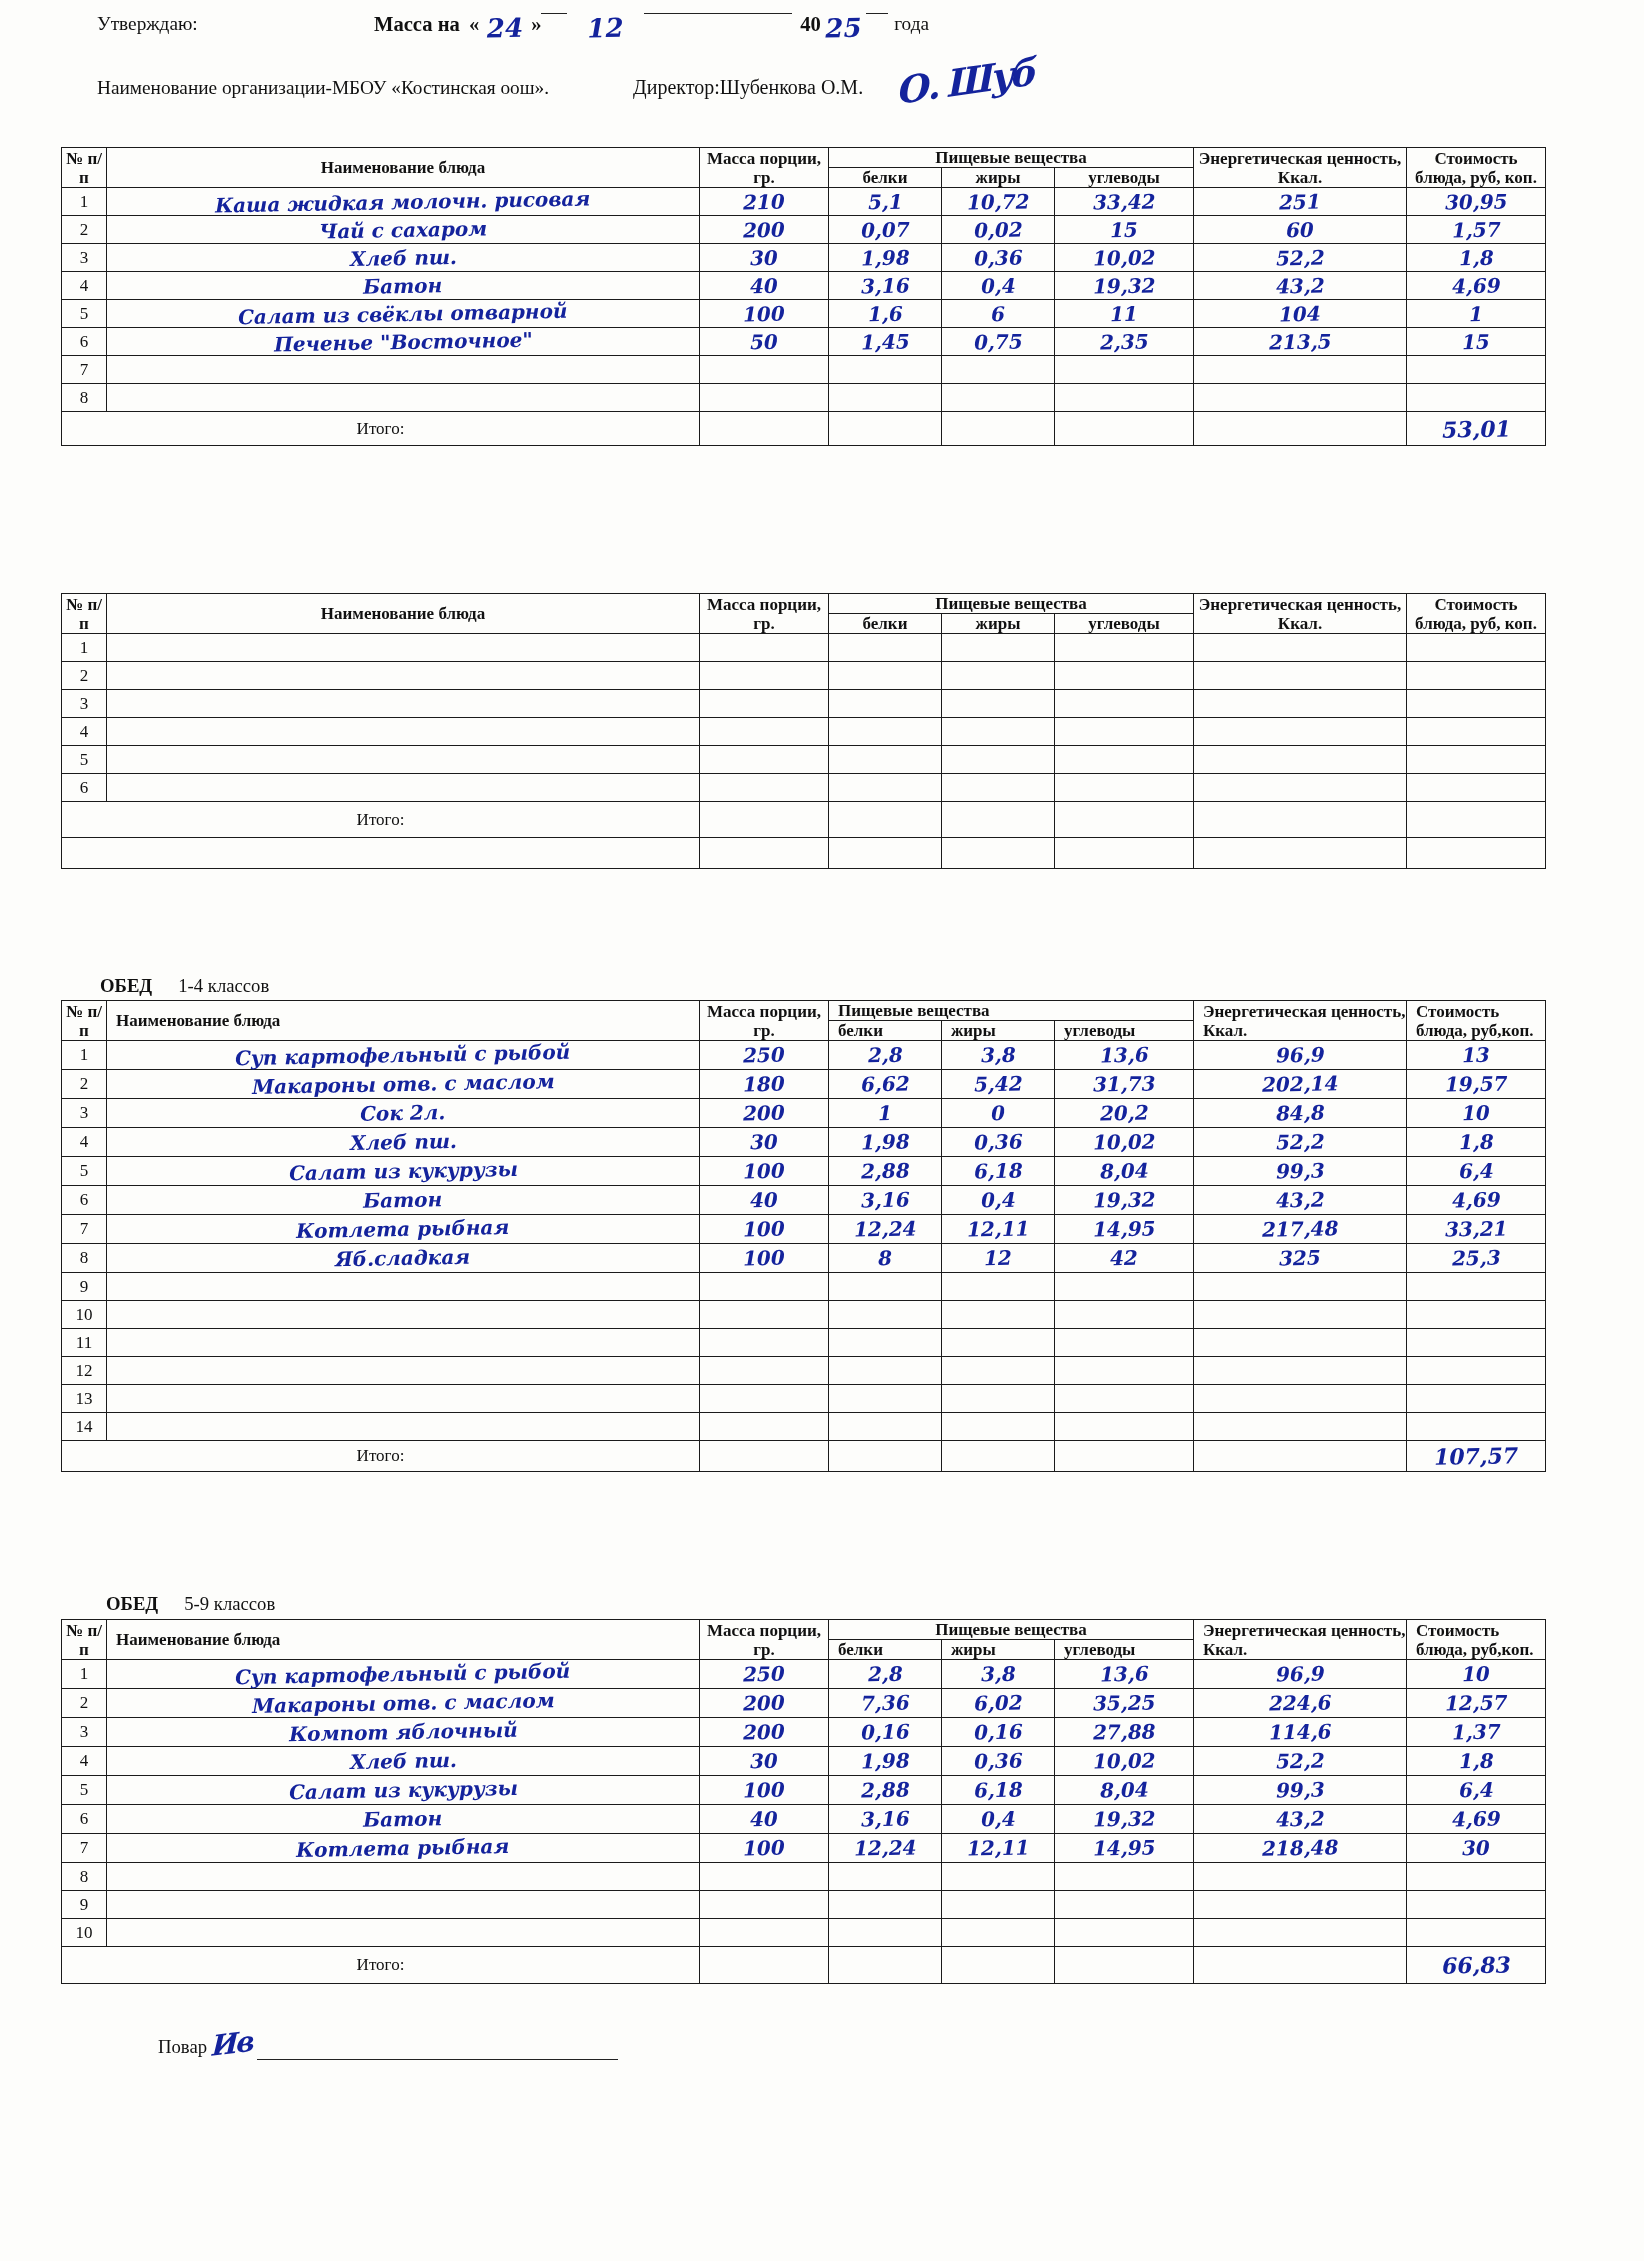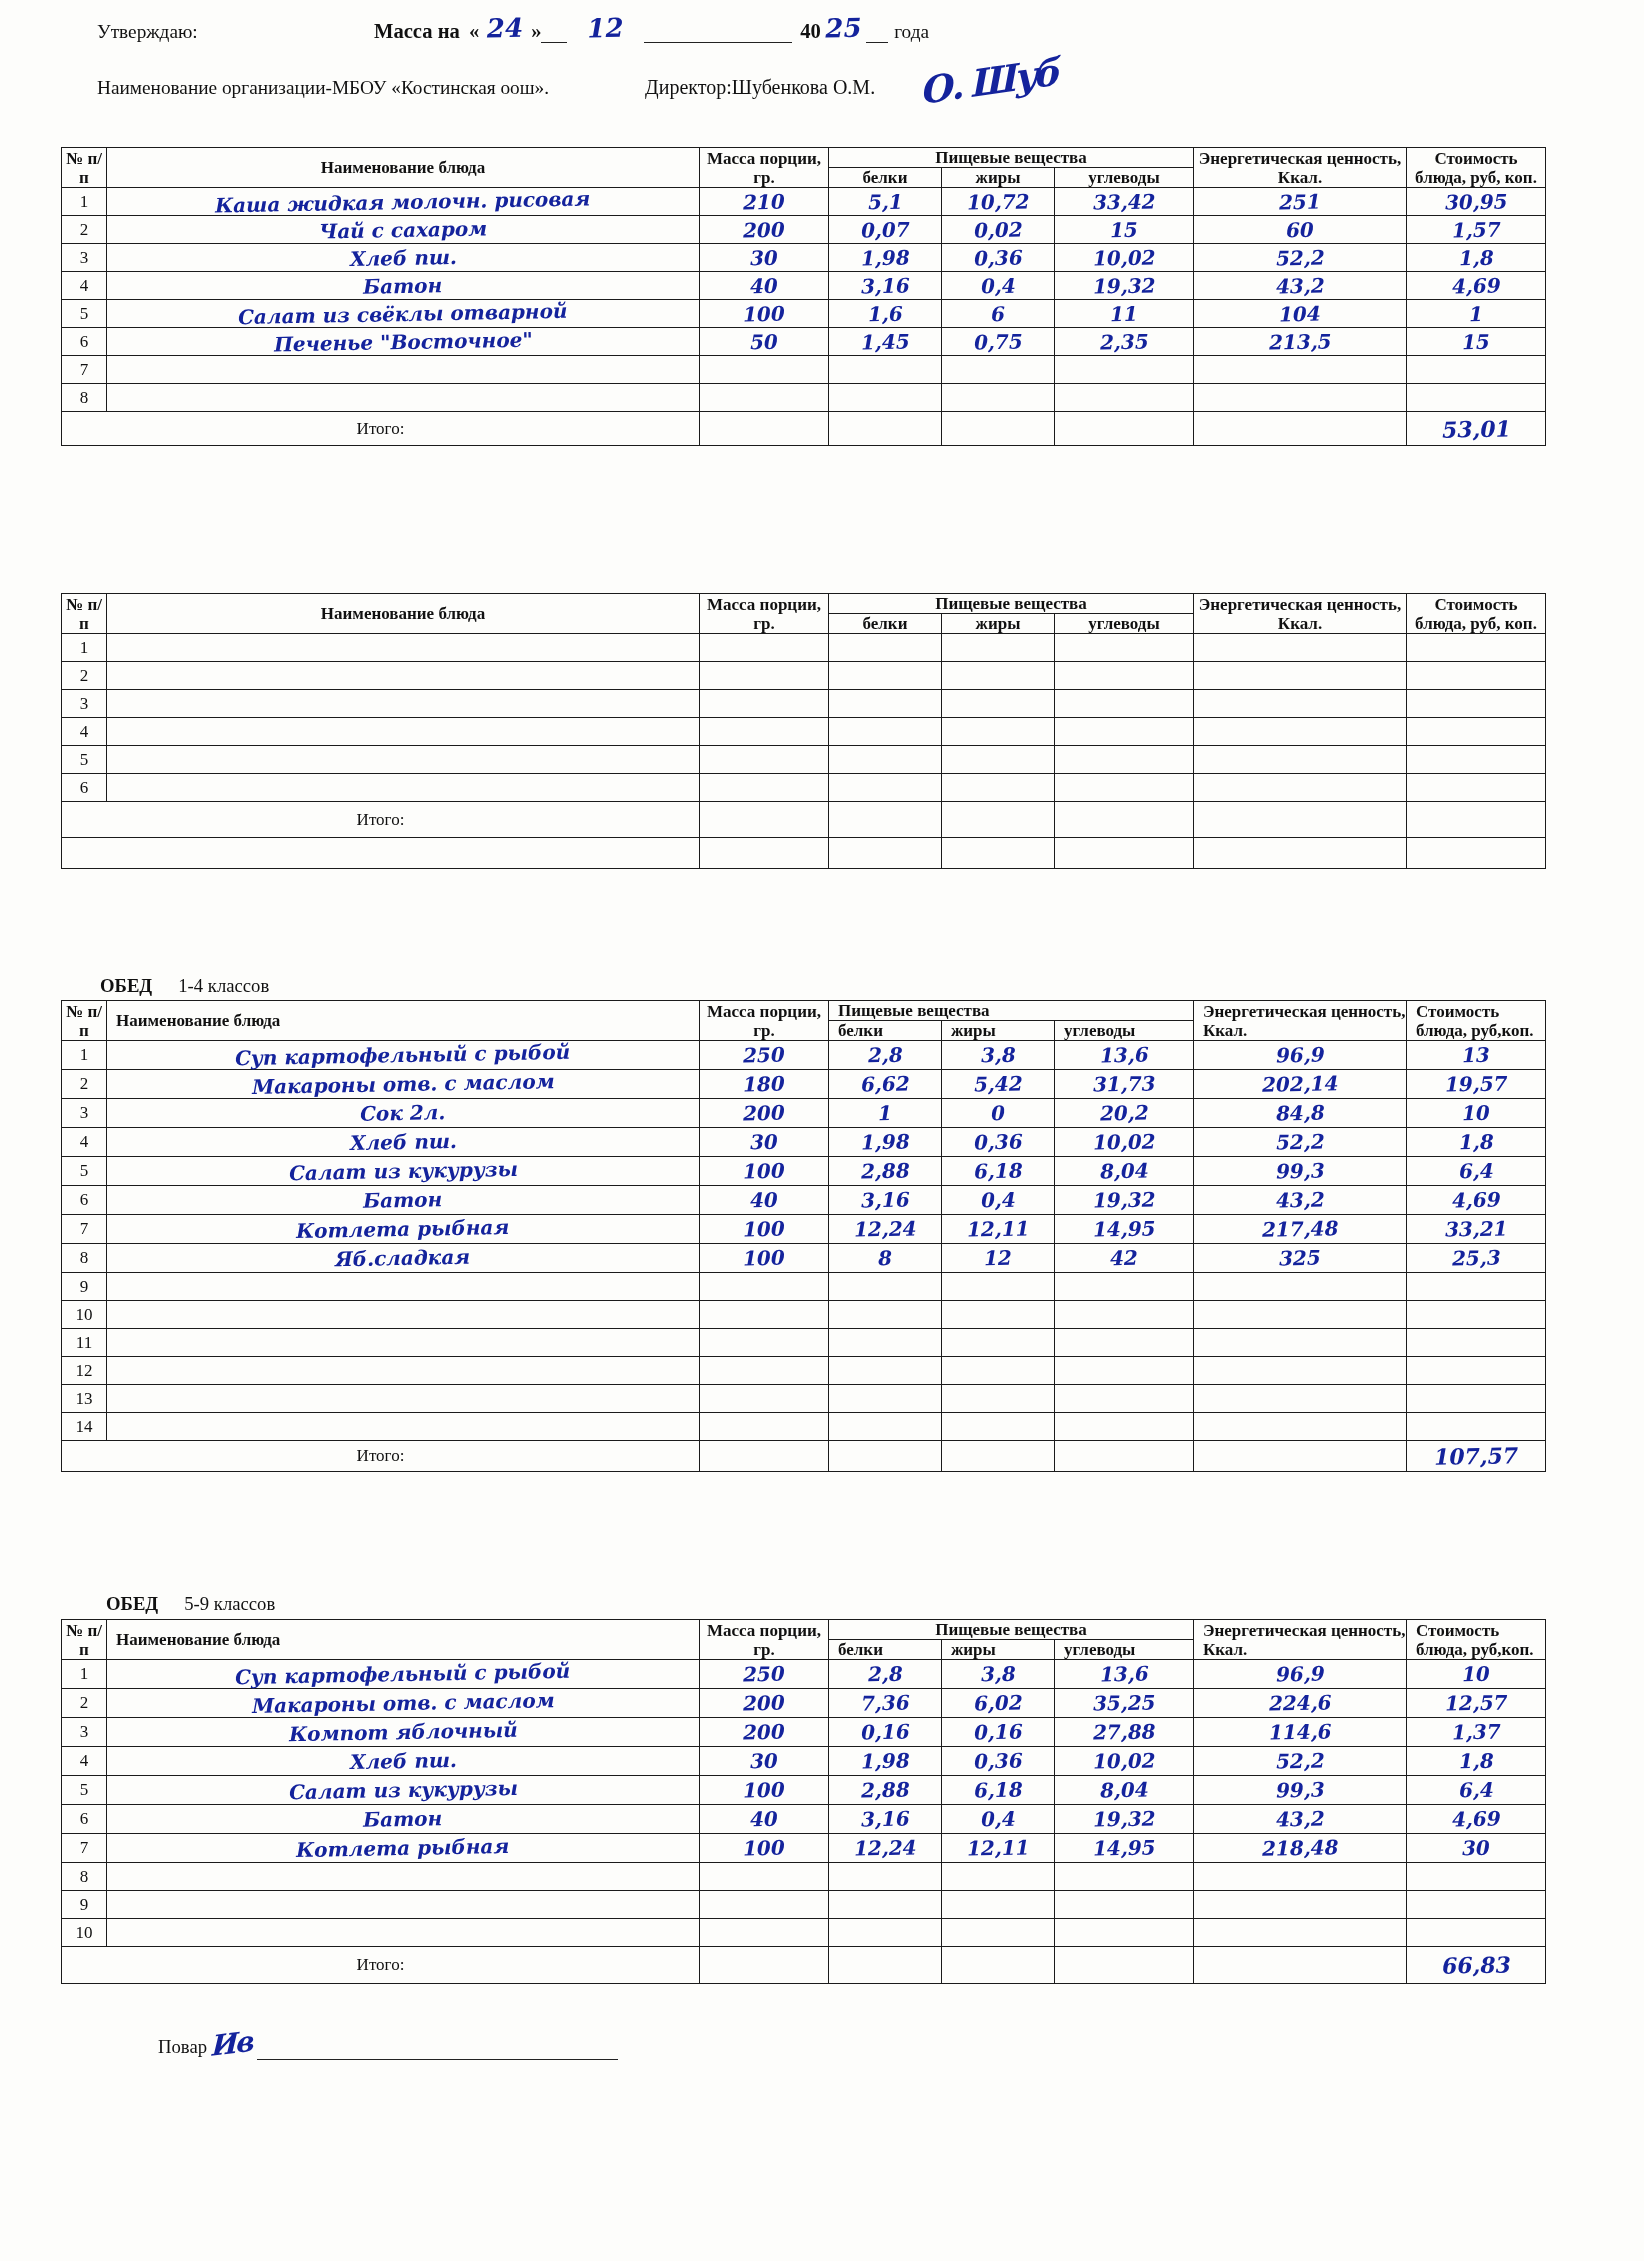--- a/index.html
+++ b/index.html
@@ -25,21 +25,21 @@
   
   .hdr {
     position: absolute;
     left: 97px;
     top: 13px;
     width: 1470px;
     font-size: 19.3px;
   }
   .hdr-row1 {
     display: flex;
-    align-items: flex-end;
+    align-items: flex-start;
   }
   .hdr-approve { width: 277px; font-size: 19.3px; }
   .menu-title {
     font-weight: bold;
     font-size: 20.6px;
     white-space: nowrap;
   }
   .hand {
     font-family: "DejaVu Serif", serif;
     color: #14239c;
@@ -50,21 +50,20 @@
   }
   .blank-line {
     display: inline-block;
     border-bottom: 1.3px solid #222;
     vertical-align: bottom;
   }
   .hdr-row2 {
     margin-top: 15.5px;
     display: flex;
     align-items: baseline;
-    gap: 12px;
   }
   .org-name { font-size: 19.3px; }
   .director { margin-left: 84px; font-size: 20px; }
   .signature {
     font-family: "DejaVu Serif", serif;
     color: #14239c;
     font-size: 37px;
     font-style: italic;
     font-weight: bold;
     transform: rotate(-8deg) skewX(-8deg);

